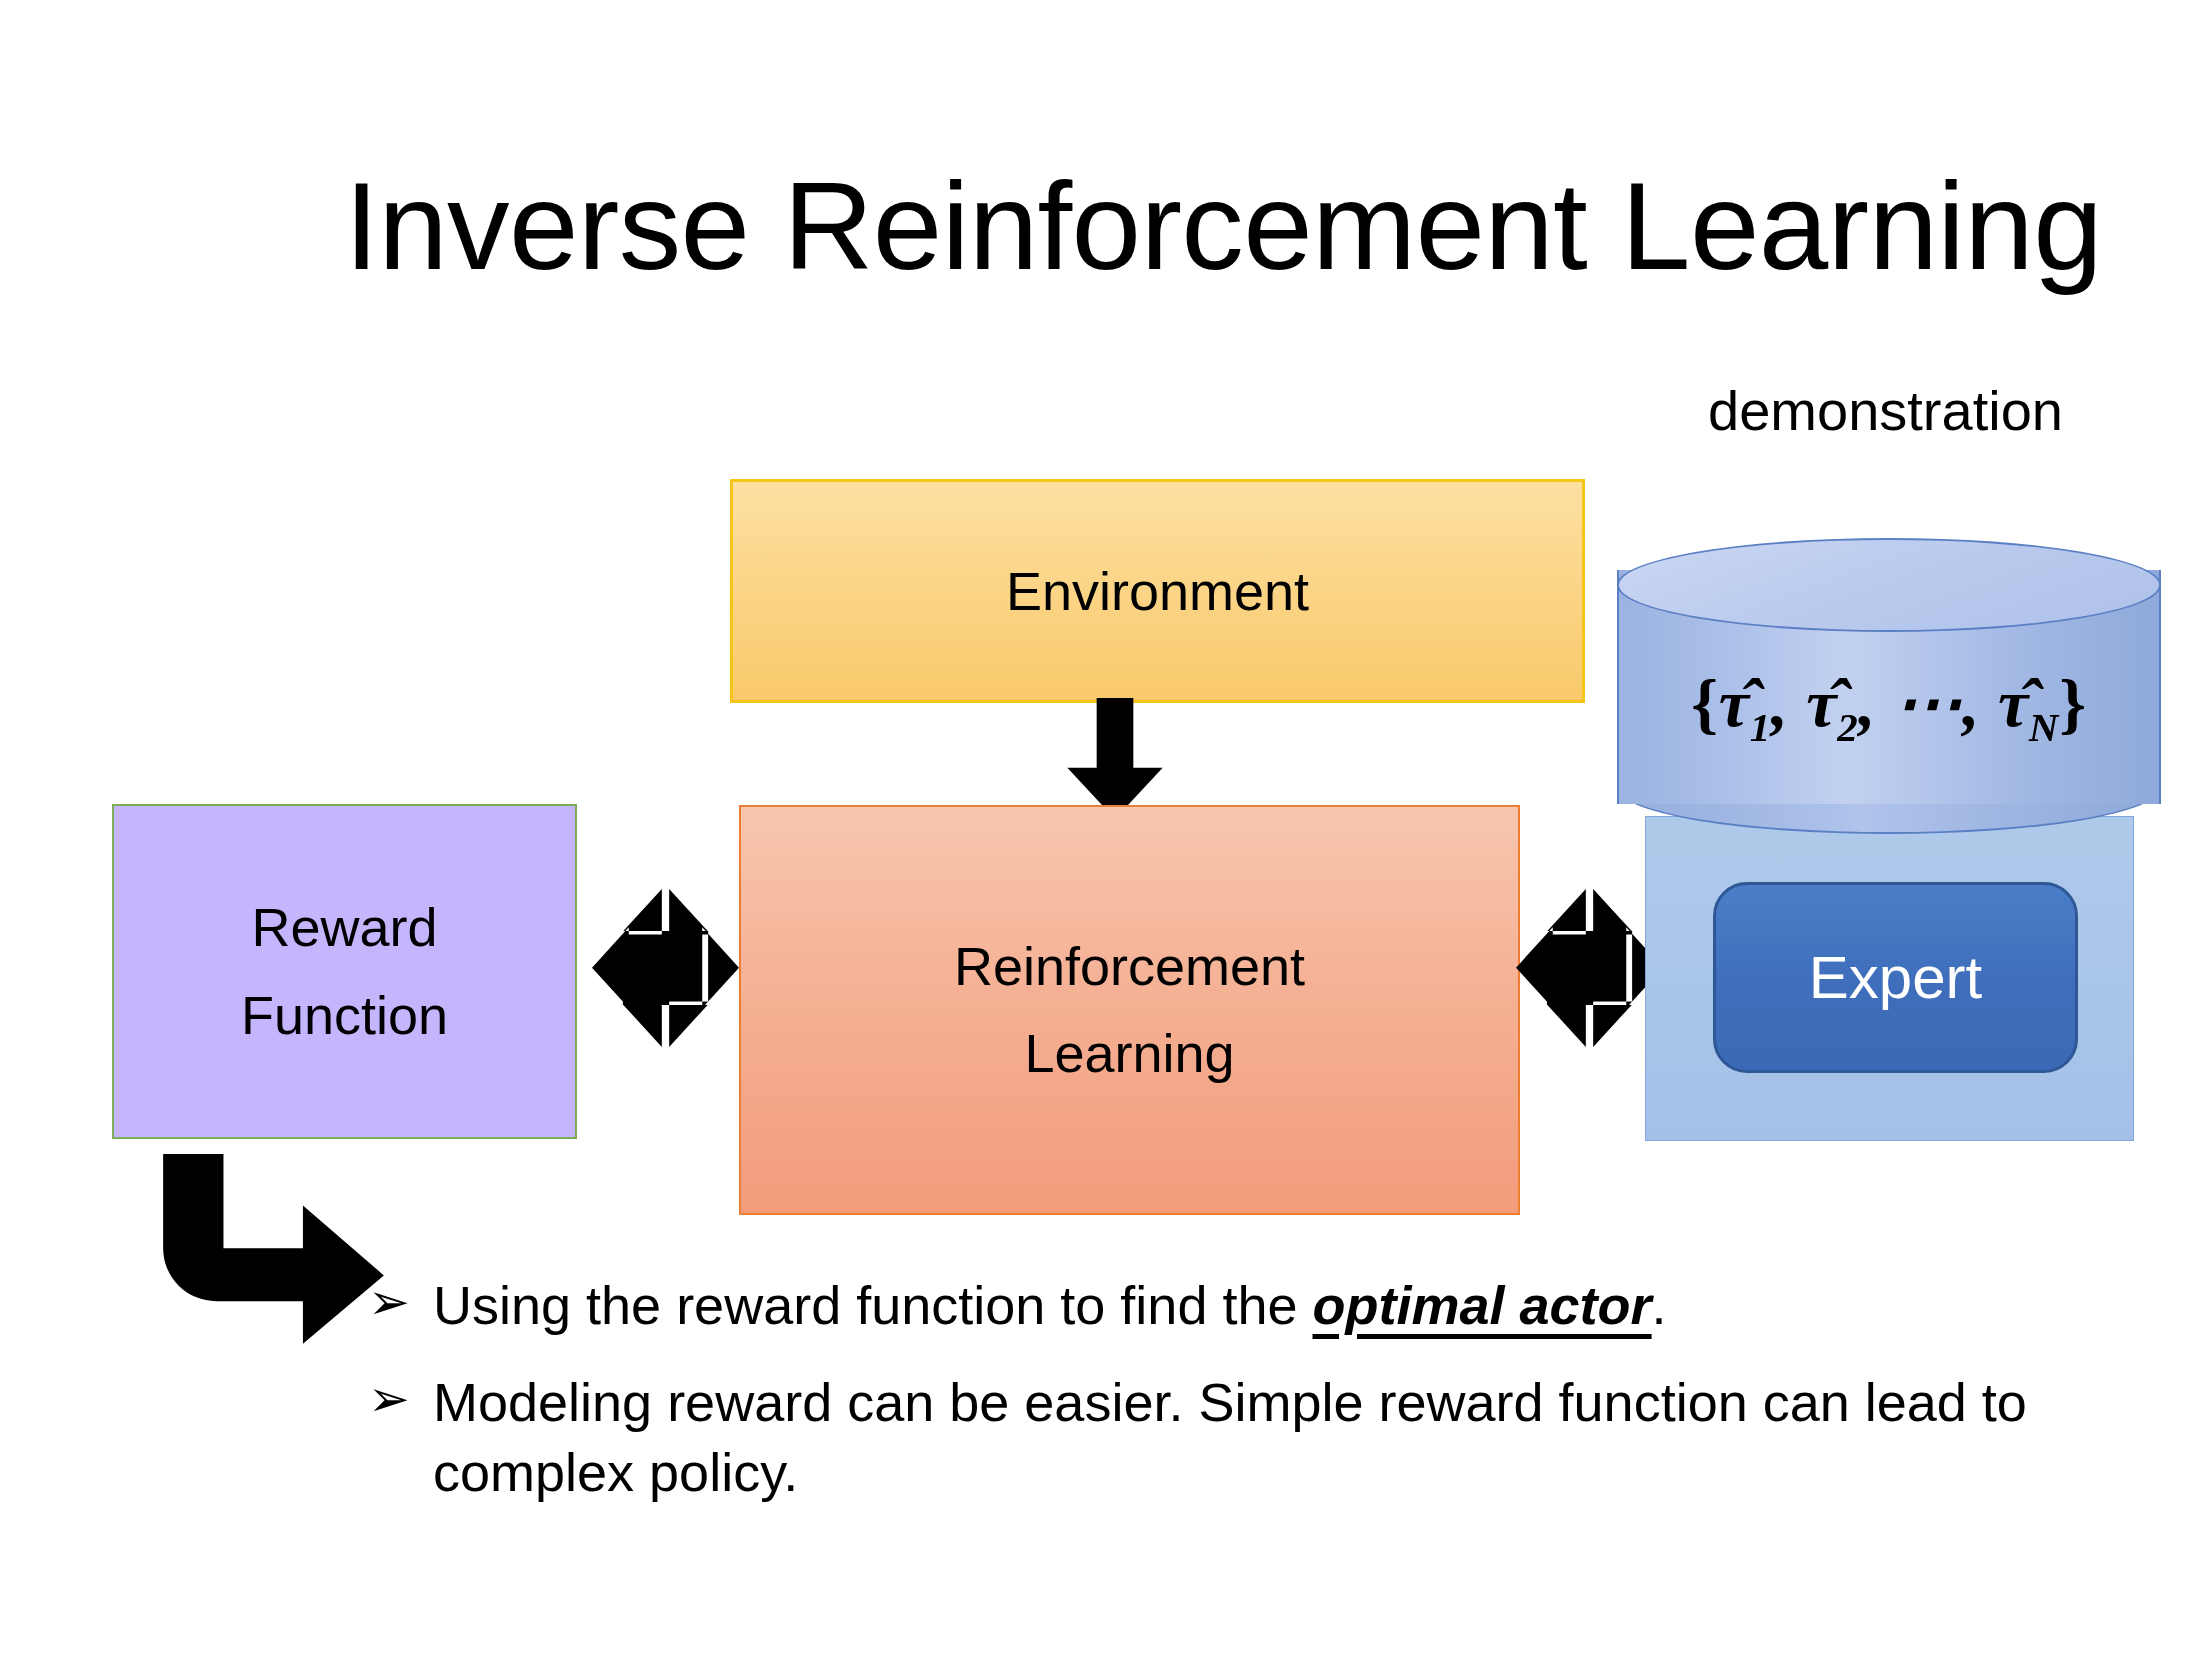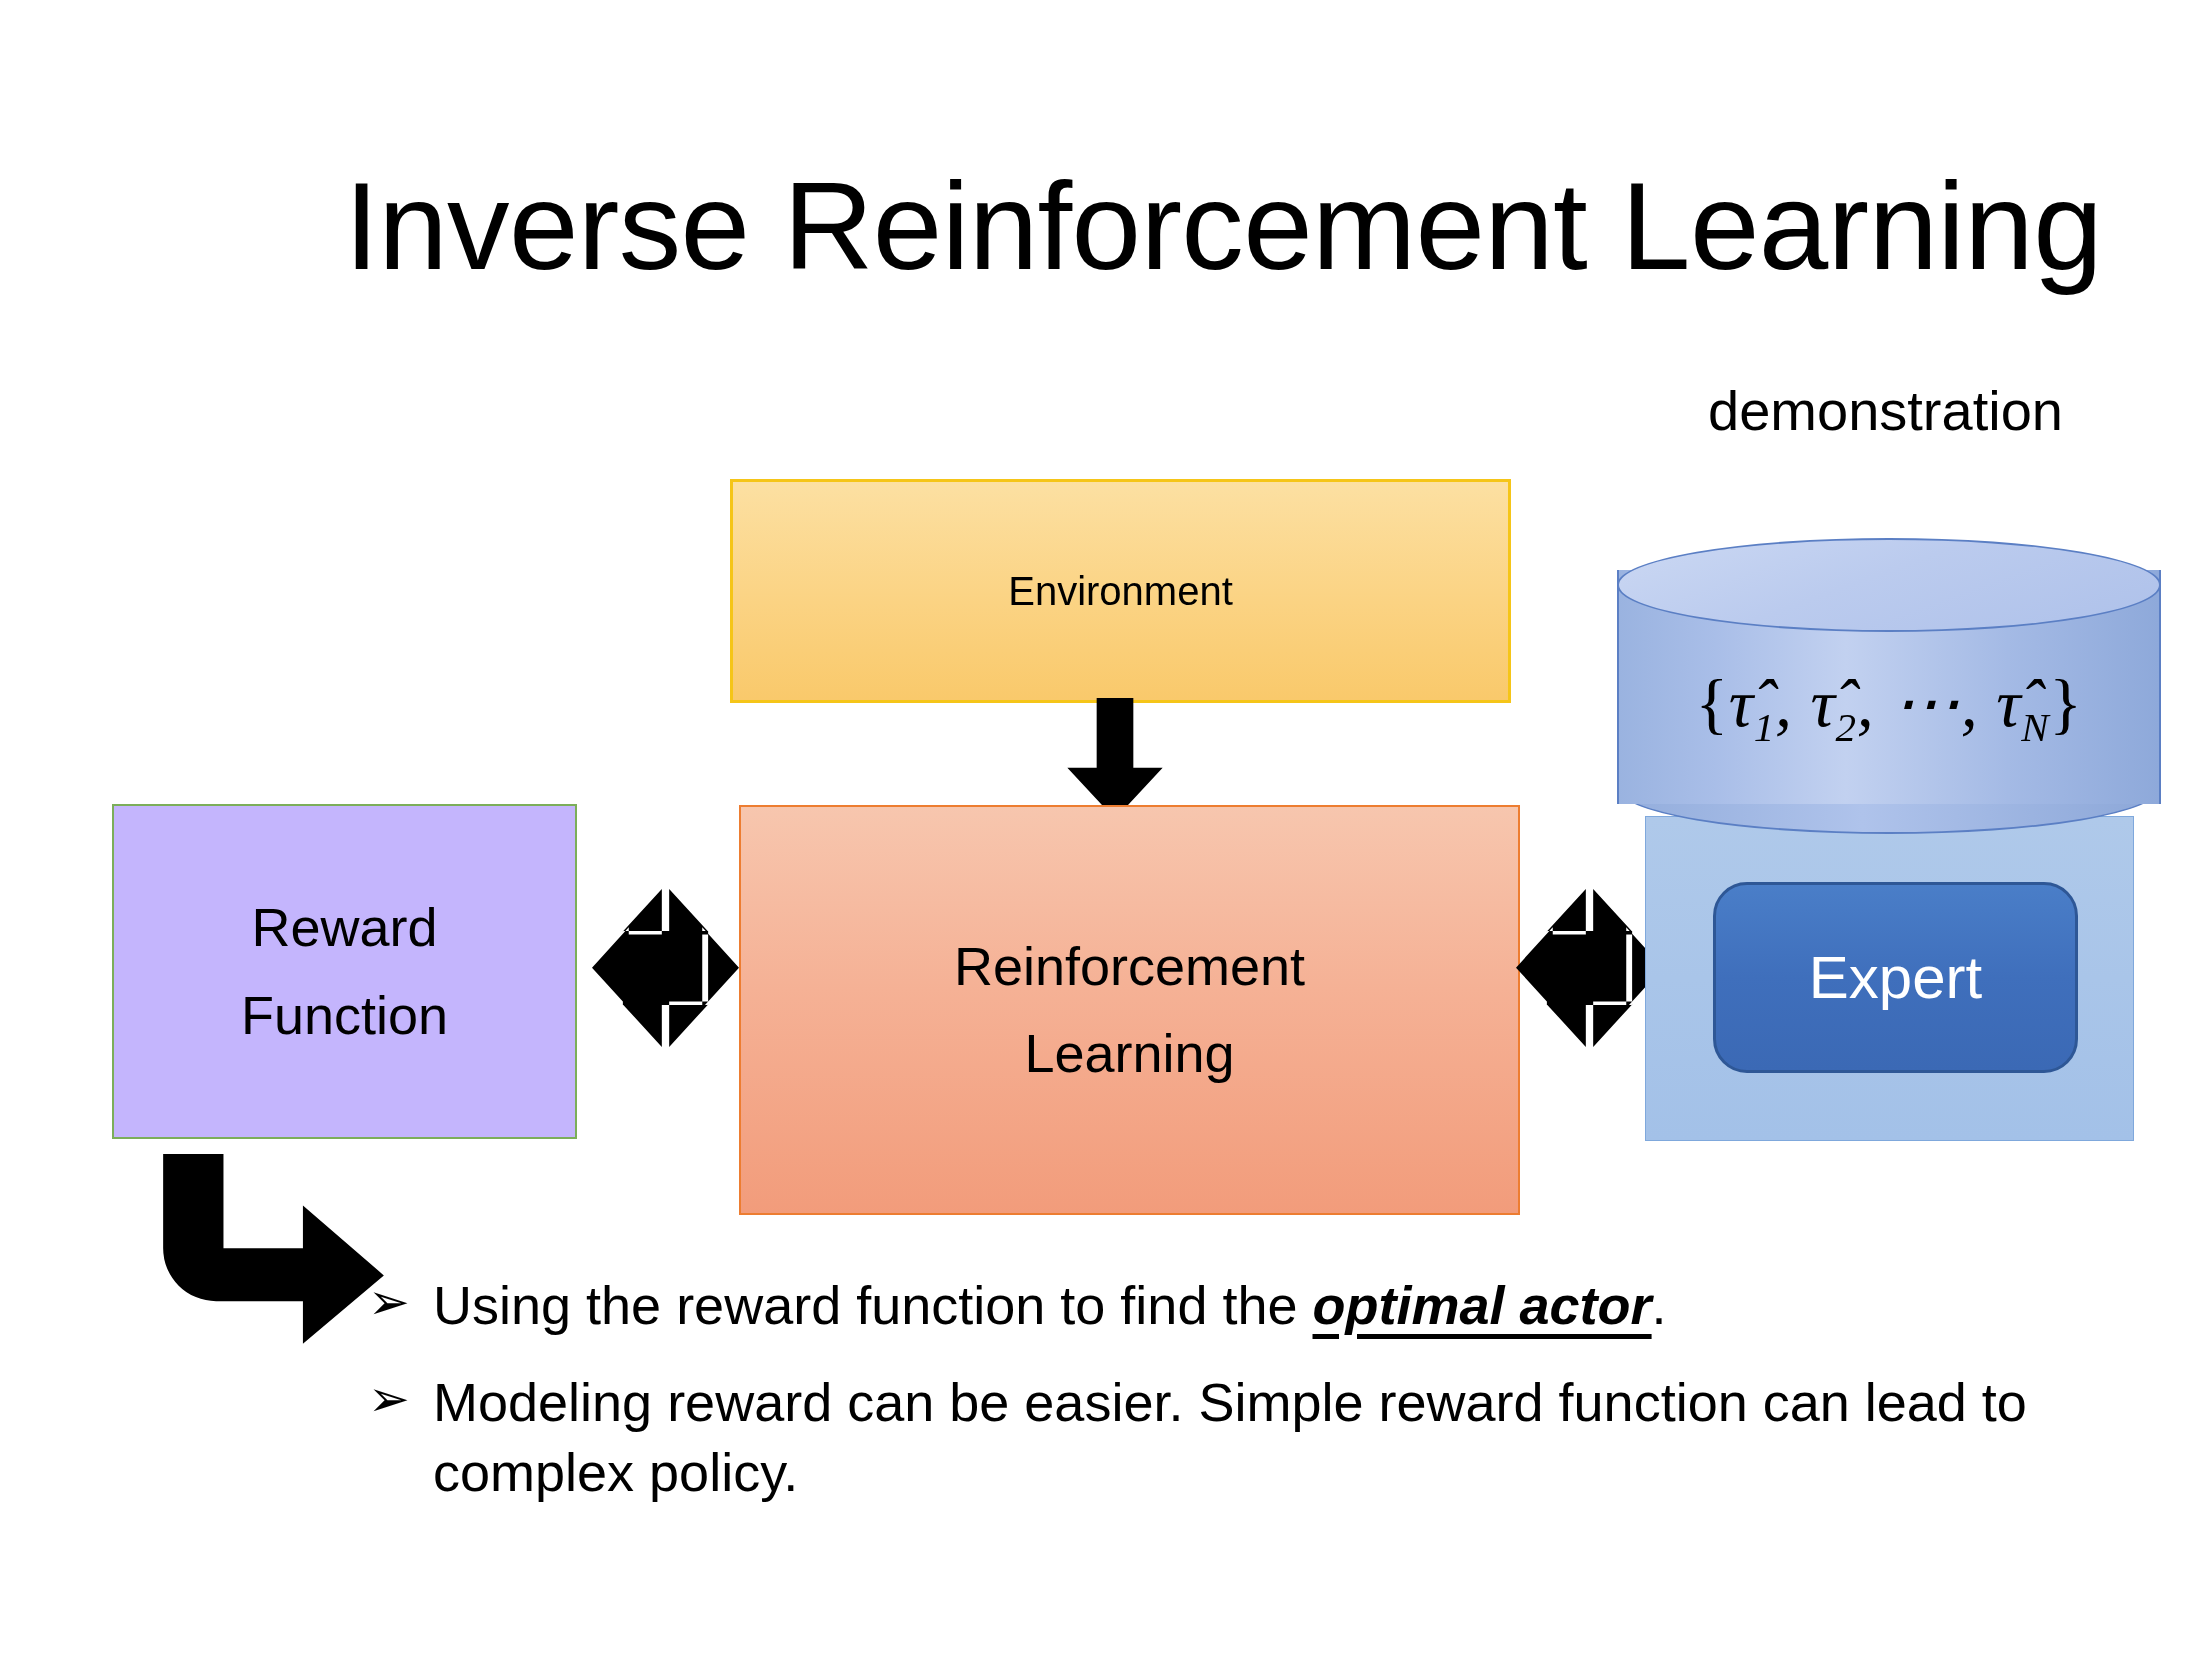--- a/index.html
+++ b/index.html
@@ -17,24 +17,24 @@
     text-align:right;
     font-size:125px;line-height:1.05;font-weight:400;
     letter-spacing:-0.7px;
     white-space:nowrap;
   }
 
   
   .box{position:absolute;box-sizing:border-box;display:flex;align-items:center;justify-content:center;text-align:center;}
 
   .box-env{
-    left:730px;top:479px;width:781px;height:224px;
+    left:730px;top:479px;width:855px;height:224px;
     background:linear-gradient(180deg,#FCE0A2 0%,#FBD383 55%,#F9C96B 100%);
     border:3.7px solid #F5C518;
-    font-size:40px;
+    font-size:54px;
   }
   .box-rl{
     left:739px;top:805px;width:781px;height:410px;
     background:linear-gradient(180deg,#F7C6AE 0%,#F5B195 45%,#F29C7B 100%);
     border:2.9px solid #ED7D31;
     font-size:54px;line-height:1.62;
   }
   .box-reward{
     left:112px;top:804px;width:465px;height:335px;
     background:#c4b5fd;
@@ -46,21 +46,21 @@
   .demo-caption{
     position:absolute;left:1628px;top:375px;width:515px;
     text-align:center;font-size:56px;line-height:1.28;
   }
   .expert-panel{
     position:absolute;left:1645px;top:816px;width:487px;height:323px;
     background:linear-gradient(180deg,#AFC9EA 0%,#A3C1E8 100%);
     border:1.5px solid #7FA8DC;
   }
   .cyl{
-    position:absolute;left:1617px;top:538px;width:544px;height:296px;
+    position:absolute;left:1617px;top:538px;width:544px;height:296px;font-weight:bold;
   }
   .cyl-body{
     position:absolute;left:0;top:32px;width:544px;height:234px;
     background:linear-gradient(90deg,#9AB3E0 0%,#A9BEE8 18%,#C2D1F0 42%,#A4BAE5 72%,#8EA9DA 100%);
     border-left:2.2px solid #5B7FC4;border-right:2.2px solid #5B7FC4;
     box-sizing:border-box;
   }
   .cyl-bottom{
     position:absolute;left:0;top:203px;width:544px;height:93px;
     border-radius:50%;

